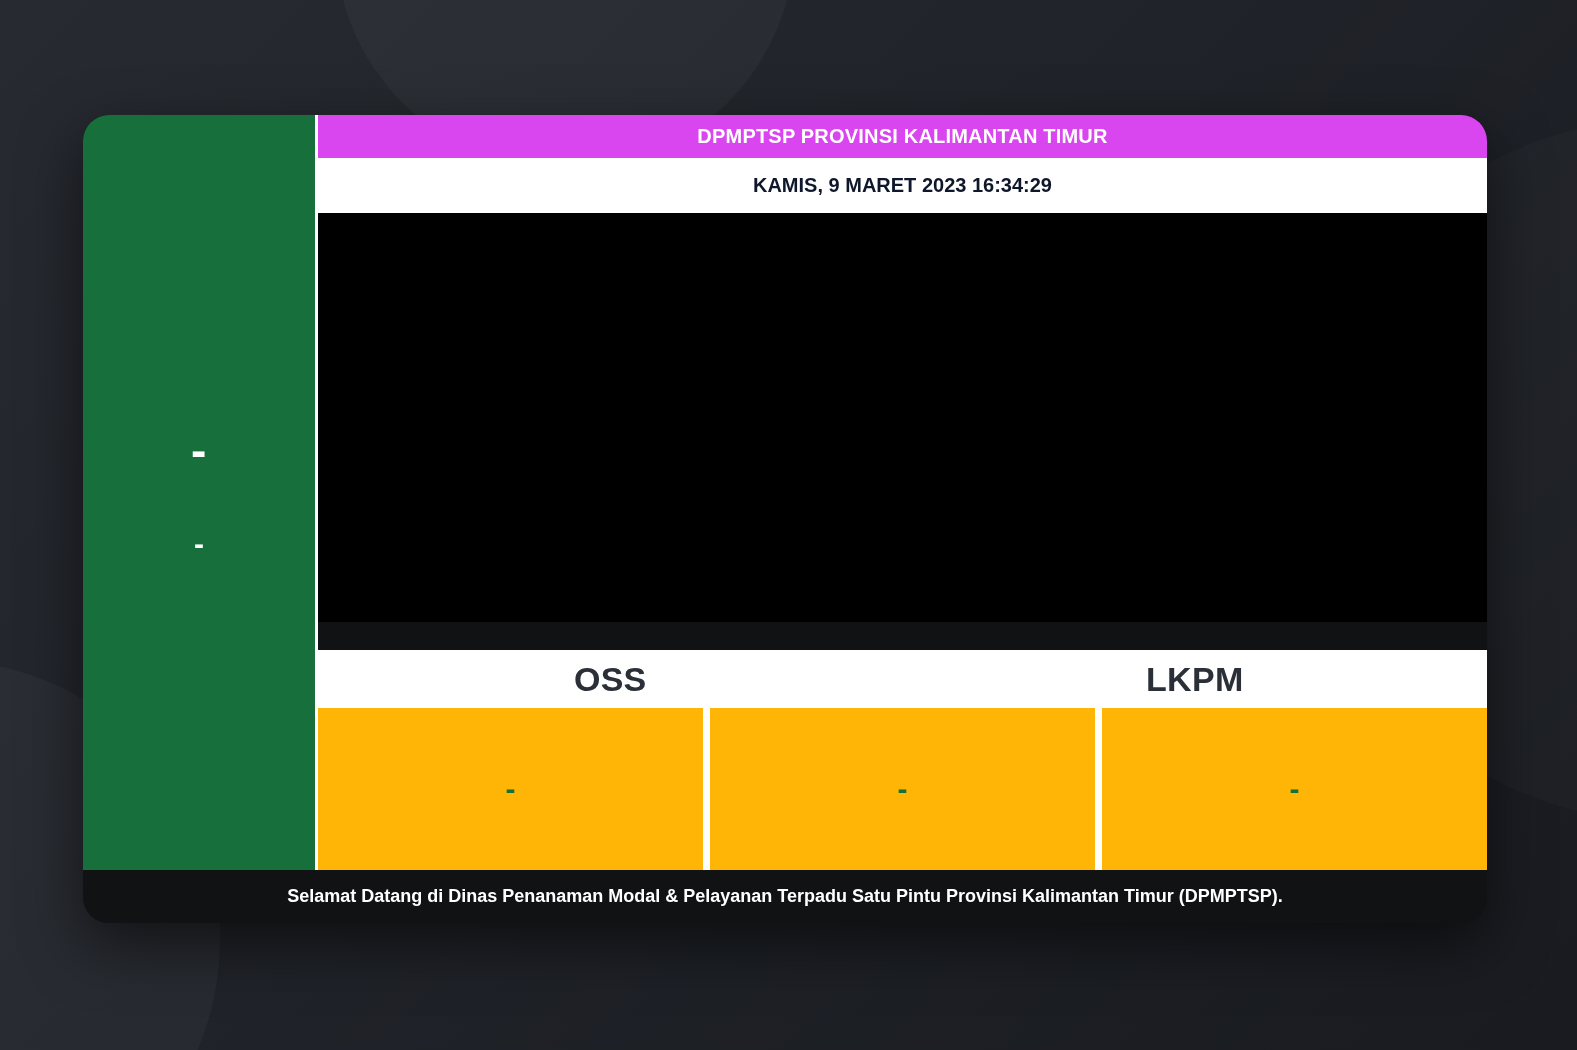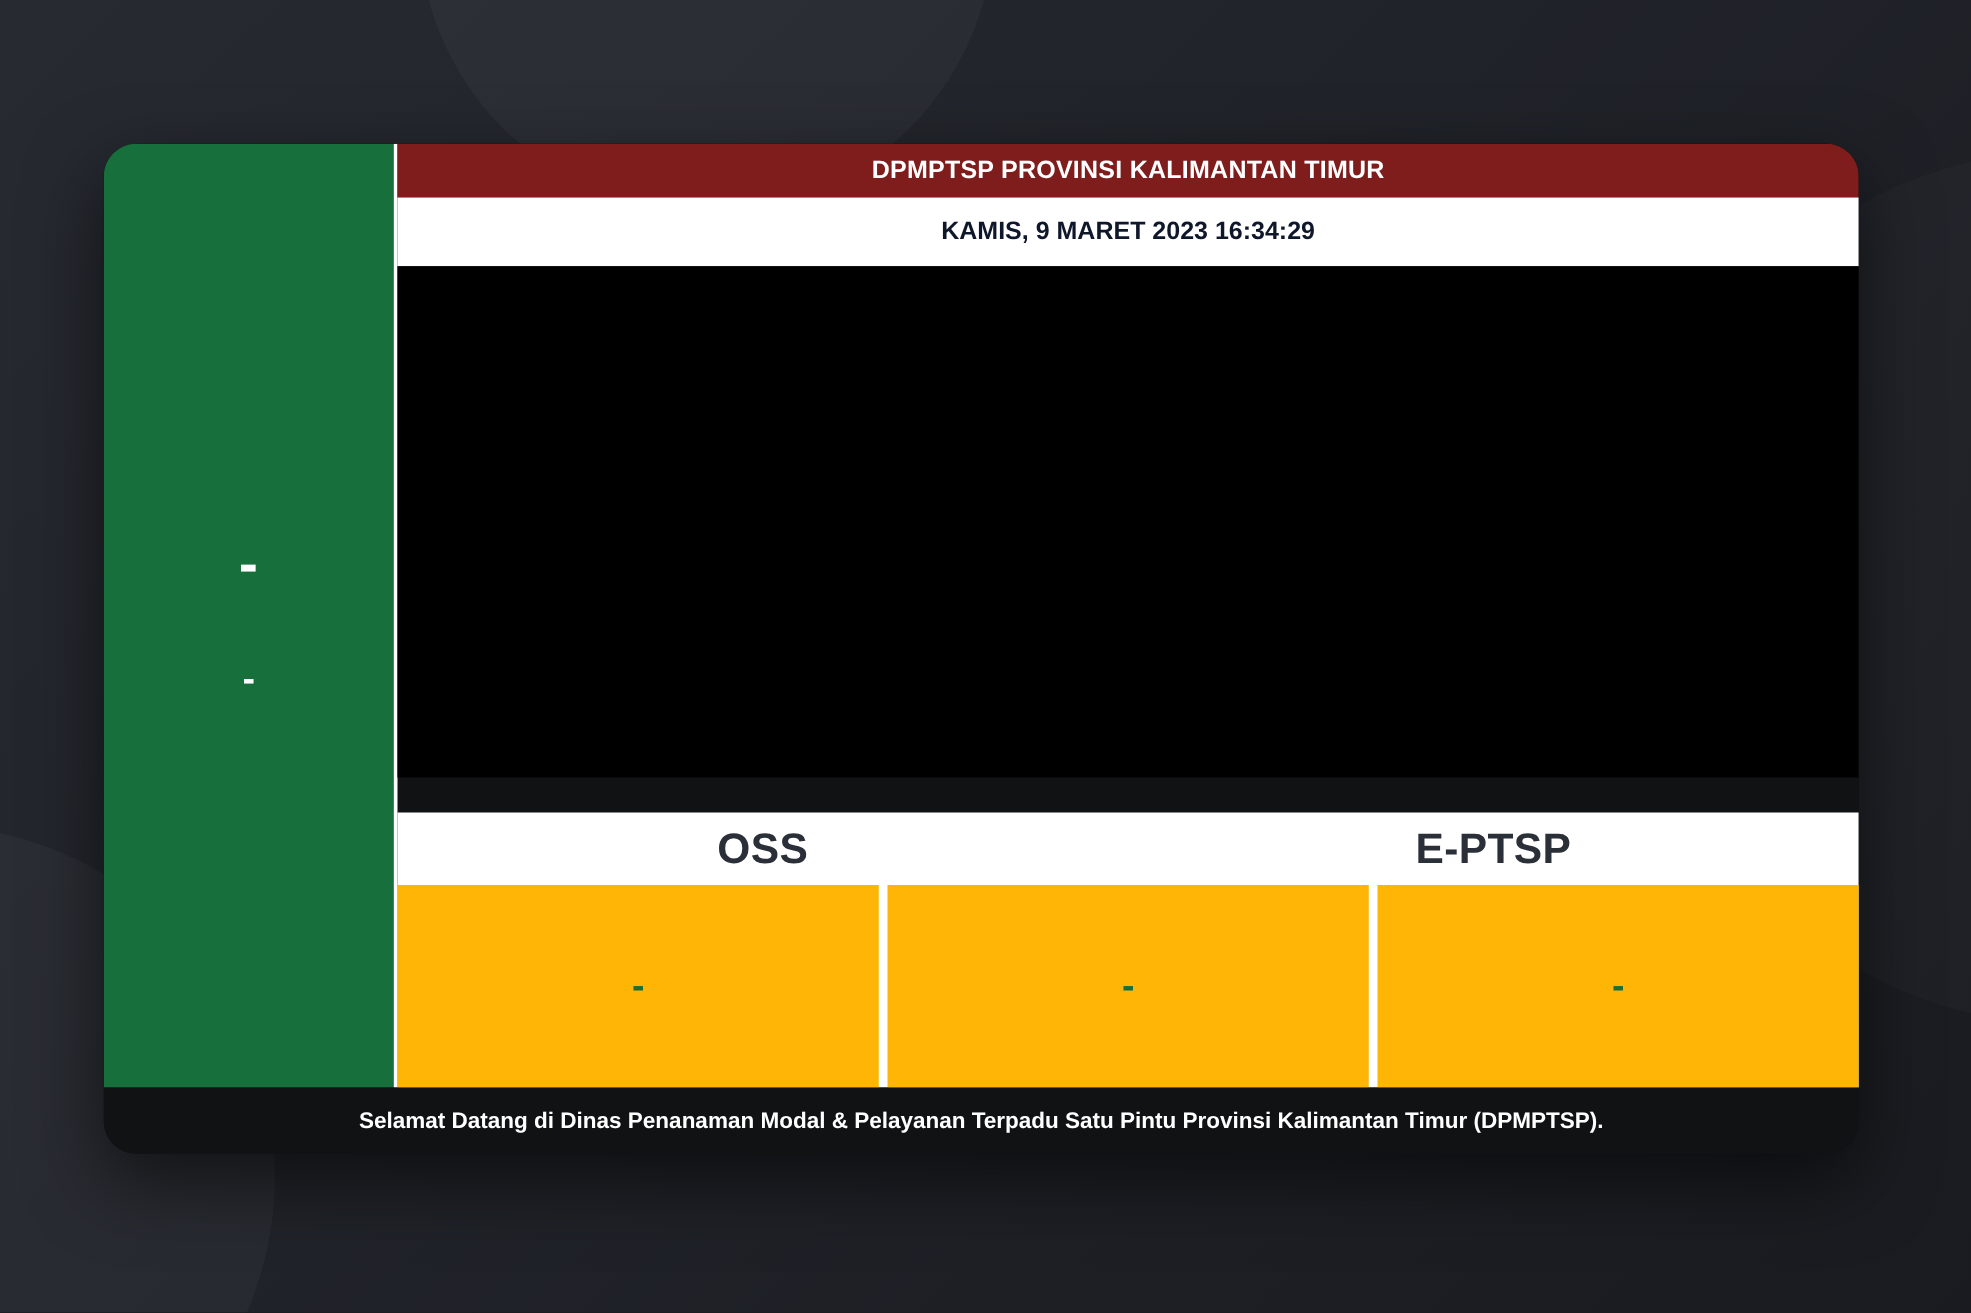--- a/index.html
+++ b/index.html
@@ -102,21 +102,21 @@
   
   #content-column {
     flex: 1 1 auto;
     display: flex;
     flex-direction: column;
     min-width: 0;
   }
 
   #app-header {
     flex: 0 0 43px;
-    background: #7f1d1d;
+    background: #d946ef;
     color: #ffffff;
     display: flex;
     align-items: center;
     justify-content: center;
     font-size: 20px;
     font-weight: 700;
     letter-spacing: 0.2px;
   }
 
   #datetime-bar {
@@ -214,21 +214,21 @@
       <div id="datetime-bar">
         <span>KAMIS, 9 MARET 2023 16:34:29</span>
       </div>
 
       <div id="media-stage">
         <span></span>
       </div>
 
       <div id="tab-label-row">
         <div class="tab-label">OSS</div>
-        <div class="tab-label">E-PTSP</div>
+        <div class="tab-label">LKPM</div>
       </div>
 
       <div id="tab-panel-row">
         <div class="tab-panel">-</div>
         <div class="tab-panel">-</div>
         <div class="tab-panel">-</div>
       </div>
 
     </div>
   </div>

